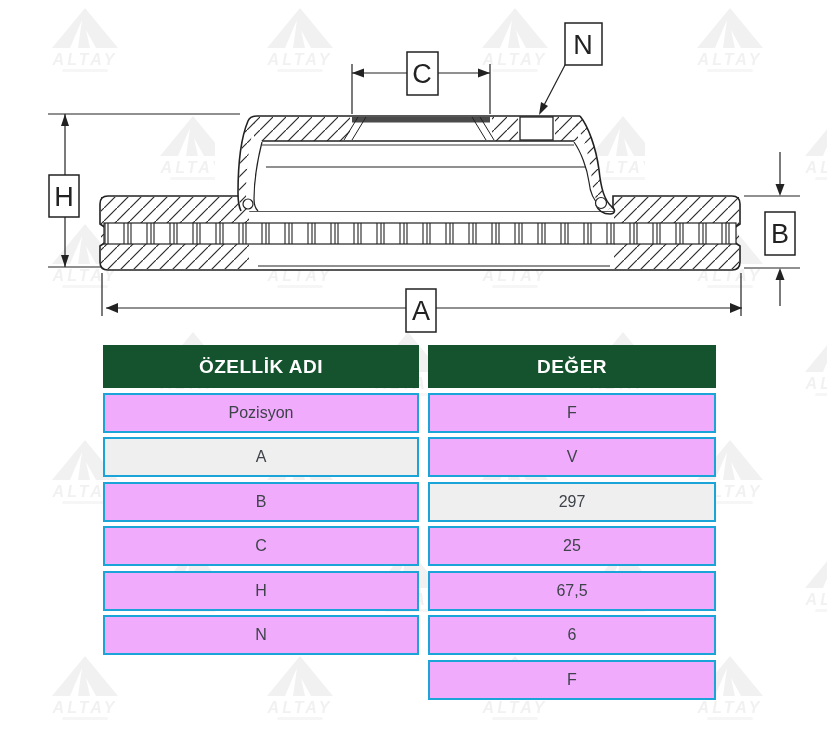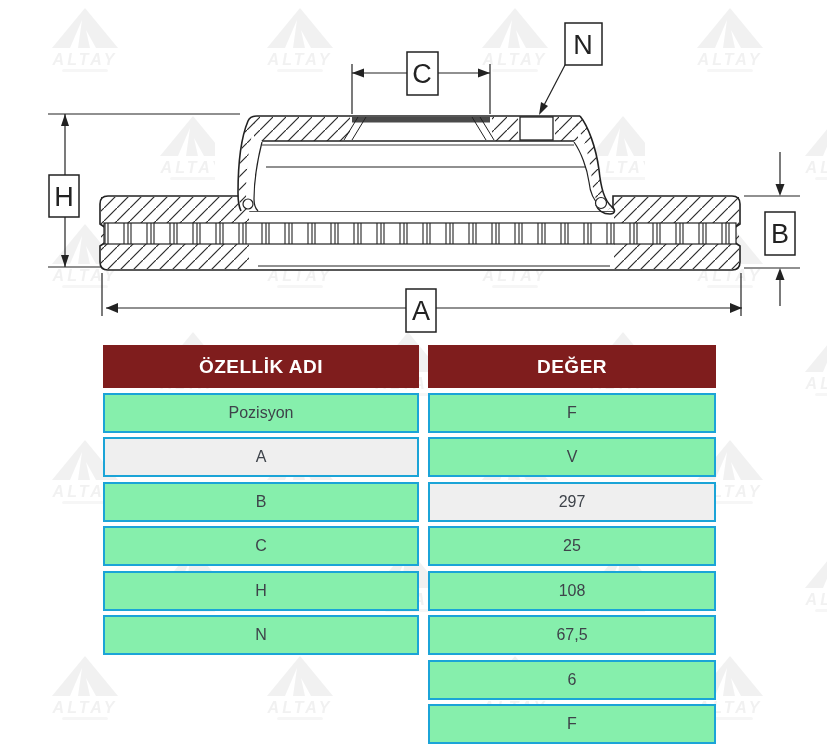--- a/index.html
+++ b/index.html
@@ -4,25 +4,25 @@
 <style>
   html,body{margin:0;padding:0;background:#fff;}
   .stage{position:relative;width:827px;height:745px;background:#ffffff;overflow:hidden;
          font-family:"Liberation Sans",sans-serif;}
   .wm-layer,.diagram-layer{position:absolute;left:0;top:0;}
   .wm-layer{z-index:0;}
   .diagram-layer{z-index:1;}
   .spec-col{position:absolute;top:345px;z-index:2;}
   .spec-col.left{left:103px;width:316px;}
   .spec-col.right{left:428px;width:288px;}
-  .thead{height:43px;background:#7f1d1d;color:#ffffff;display:flex;align-items:center;
+  .thead{height:43px;background:#14532d;color:#ffffff;display:flex;align-items:center;
          justify-content:center;font-weight:bold;font-size:19px;letter-spacing:.5px;}
   .cell{height:40px;margin-top:4.5px;border:2px solid #1ba4d7;box-sizing:border-box;
         display:flex;align-items:center;justify-content:center;font-size:16px;
-        color:#3e434a;background:#86efac;}
+        color:#3e434a;background:#f0abfc;}
   .cell.hl{background:#efefef;}
   svg text.dim{font-family:"Liberation Sans",sans-serif;font-size:27px;fill:#222;}
 </style>
 </head>
 <body>
 
 <div class="stage">
 
   <svg class="wm-layer" width="827" height="745" viewBox="0 0 827 745">
     <defs>
@@ -149,19 +149,18 @@
     <div class="cell">H</div>
     <div class="cell">N</div>
   </div>
 
   <div class="spec-col right">
     <div class="thead">DEĞER</div>
     <div class="cell">F</div>
     <div class="cell">V</div>
     <div class="cell hl">297</div>
     <div class="cell">25</div>
-    <div class="cell">108</div>
     <div class="cell">67,5</div>
     <div class="cell">6</div>
     <div class="cell">F</div>
   </div>
 
 </div>
 
 </body></html>

